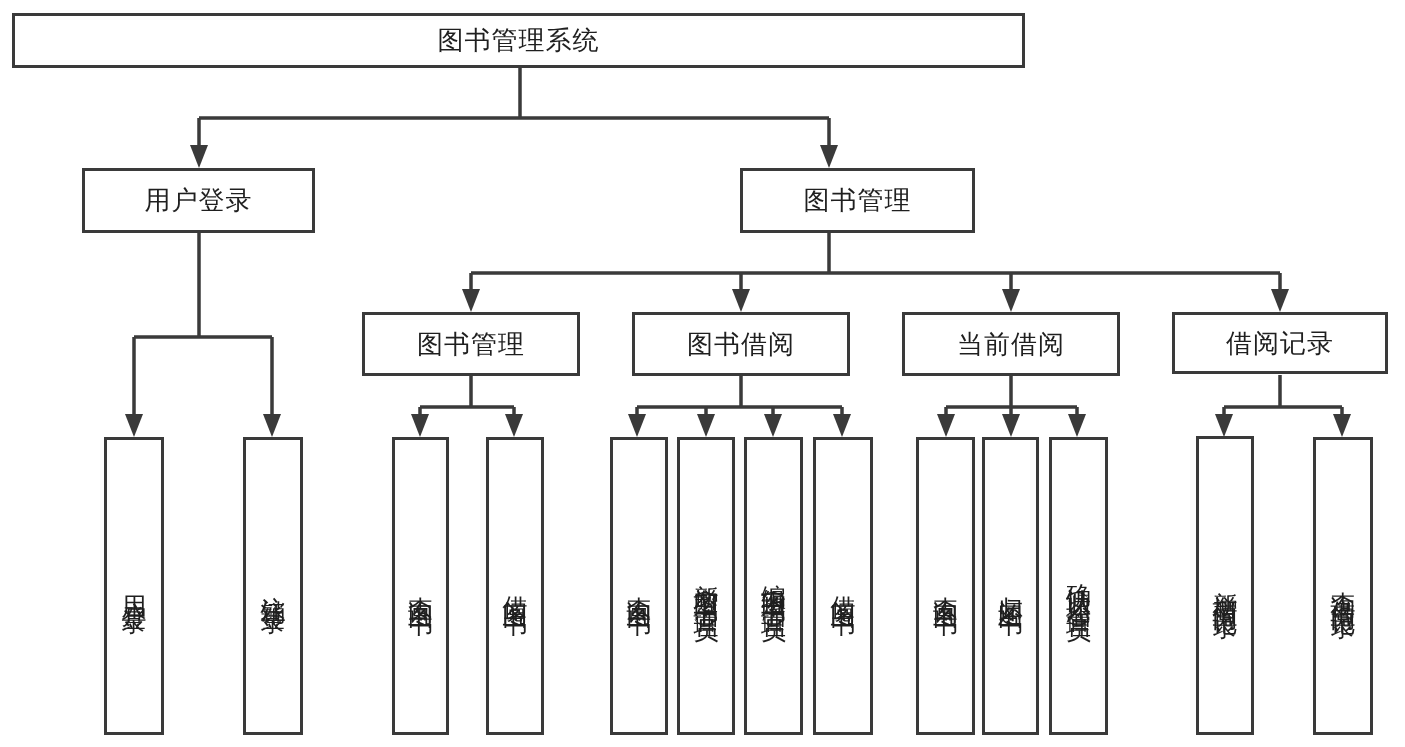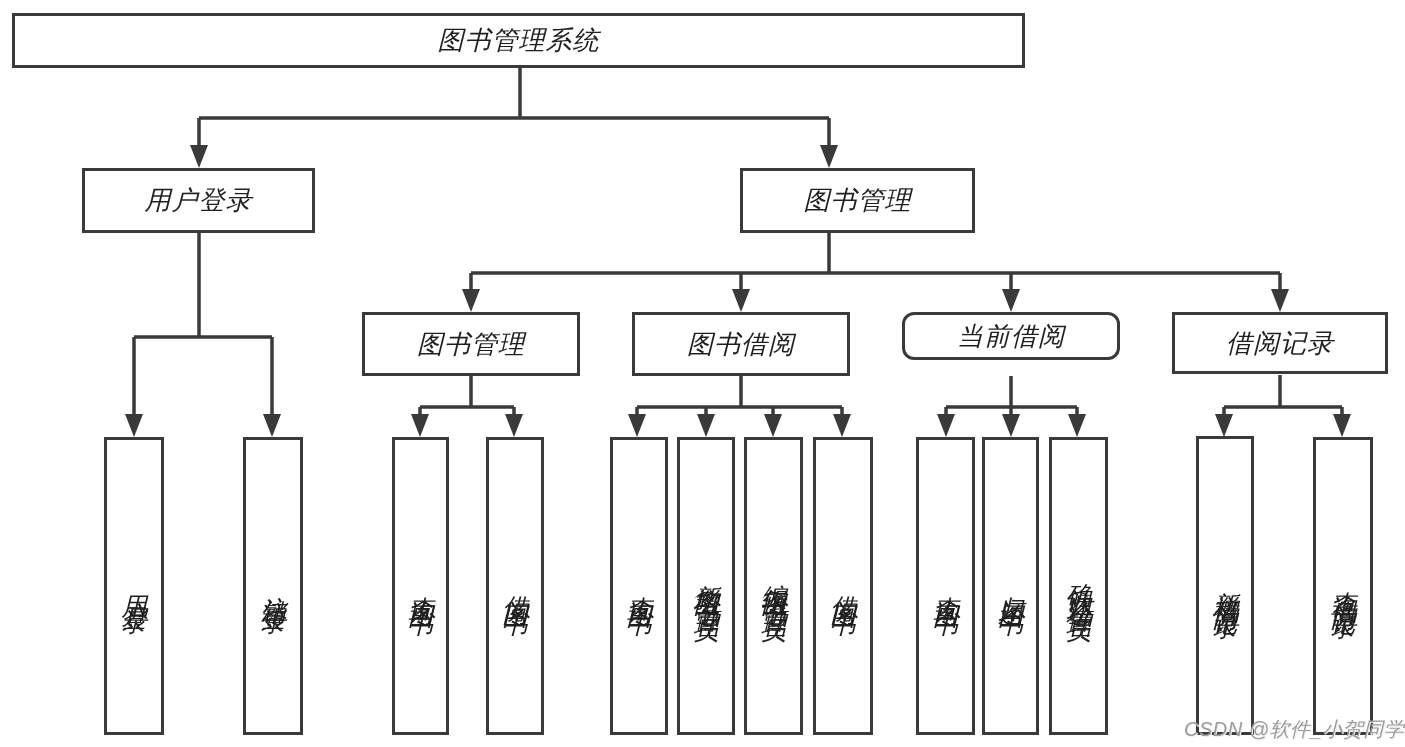--- a/index.html
+++ b/index.html
@@ -7,21 +7,20 @@
     padding: 0;
     background: #ffffff;
   }
   .canvas {
     position: relative;
     width: 1405px;
     height: 747px;
     background: #ffffff;
     font-family: "Liberation Sans", "DejaVu Sans", sans-serif;
     overflow: hidden;
-    font-style: italic;
   }
   .connectors {
     position: absolute;
     left: 0;
     top: 0;
     z-index: 0;
   }
   .node {
     position: absolute;
     box-sizing: border-box;
@@ -101,36 +100,35 @@
     </g>
   </svg>
 
   <div class="node h" style="left:12px; top:13px; width:1013px; height:55px;">图书管理系统</div>
 
   <div class="node h" style="left:82px; top:168px; width:233px; height:65px;">用户登录</div>
   <div class="node h" style="left:740px; top:168px; width:235px; height:65px;">图书管理</div>
 
   <div class="node h" style="left:362px; top:312px; width:218px; height:64px;">图书管理</div>
   <div class="node h" style="left:632px; top:312px; width:218px; height:64px;text-align:right;">图书借阅</div>
-  <div class="node h" style="left:902px; top:312px; width:218px; height:48px;border-radius:12px;">当前借阅</div>
+  <div class="node h" style="left:902px; top:312px; width:218px; height:64px;">当前借阅</div>
   <div class="node h" style="left:1172px; top:312px; width:216px; height:62px;">借阅记录</div>
 
   <div class="node v" style="left:104px; top:437px; width:60px; height:298px;">用户登录</div>
   <div class="node v" style="left:243px; top:437px; width:60px; height:298px;">注销登录</div>
 
   <div class="node v" style="left:392px; top:437px; width:57px; height:298px;">查询图书</div>
   <div class="node v" style="left:486px; top:437px; width:58px; height:298px;">借阅图书</div>
 
   <div class="node v" style="left:610px; top:437px; width:58px; height:298px;">查询图书</div>
   <div class="node v" style="left:677px; top:437px; width:58px; height:298px;">新增图书（管理员）</div>
   <div class="node v" style="left:744px; top:437px; width:59px; height:298px;">编辑图书（管理员）</div>
   <div class="node v" style="left:813px; top:437px; width:60px; height:298px;">借阅图书</div>
 
   <div class="node v" style="left:916px; top:437px; width:59px; height:298px;">查询图书</div>
   <div class="node v" style="left:982px; top:437px; width:57px; height:298px;">归还图书</div>
   <div class="node v" style="left:1049px; top:437px; width:59px; height:298px;">确认归还（管理员）</div>
 
   <div class="node v" style="left:1196px; top:436px; width:58px; height:299px;">新增借阅记录</div>
   <div class="node v" style="left:1313px; top:437px; width:60px; height:298px;">查询借阅记录</div>
 
-  <div class="watermark">CSDN @软件_小贺同学</div>
 
 </div>
 
 </body></html>

